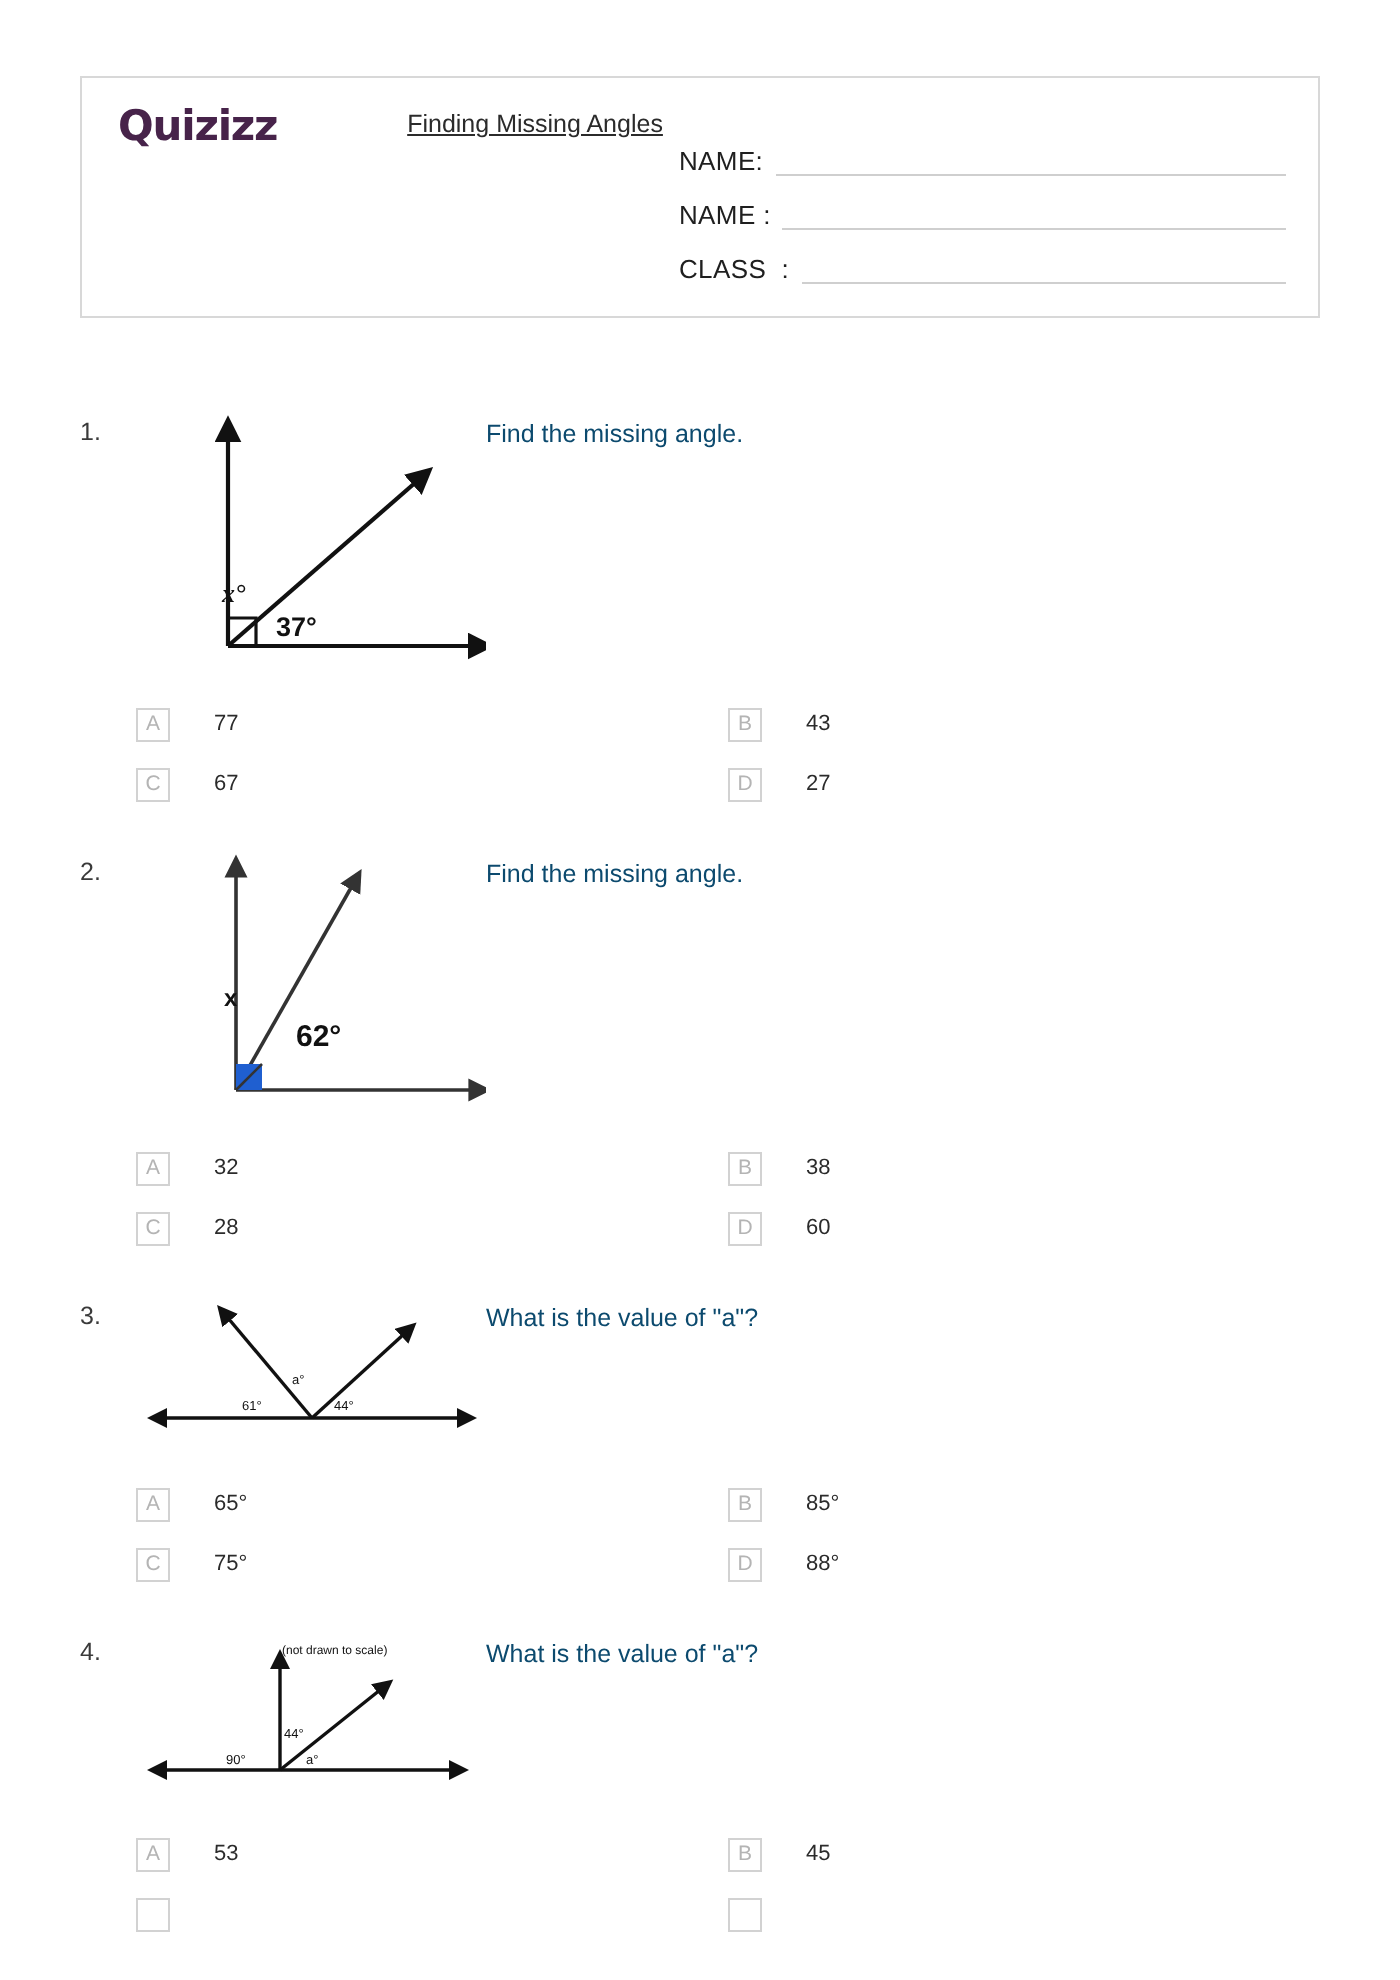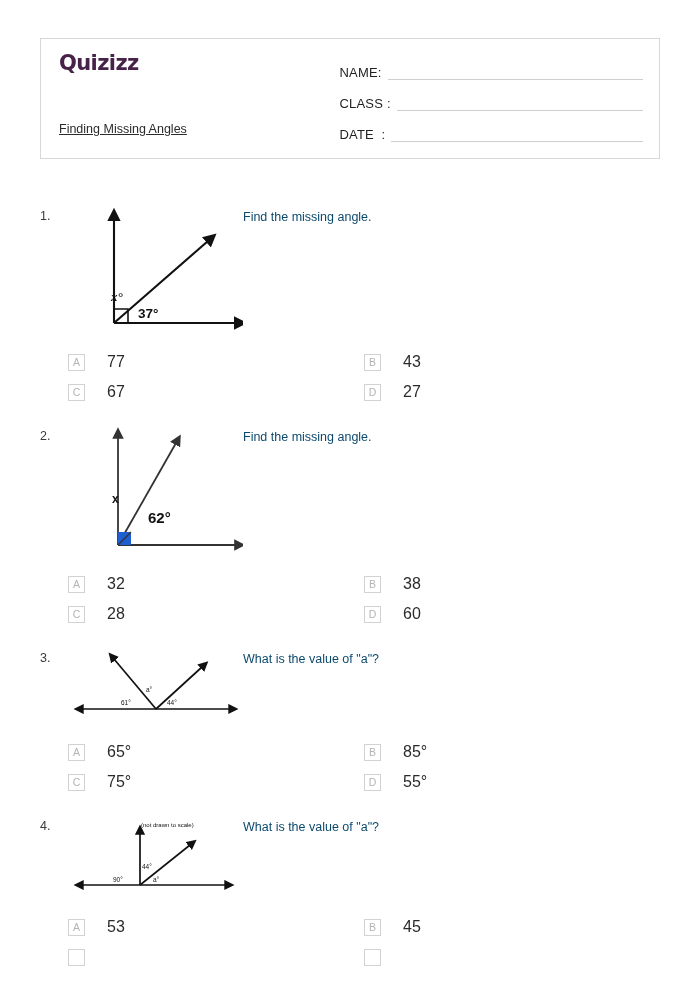--- a/index.html
+++ b/index.html
@@ -30,21 +30,20 @@
     border: 1px solid #d8d8d8;
     box-sizing: border-box;
     display: flex;
     position: relative;
   }
   .header-left {
     width: 47%;
     box-sizing: border-box;
     padding: 14px 0 0 18px;
     display: flex;
-    flex-direction: column;
     justify-content: space-between;
   }
   .logo {
     font-family: "DejaVu Sans", sans-serif;
     font-weight: bold;
     font-size: 21px;
     letter-spacing: -0.6px;
     color: #47234a;
     line-height: 1;
   }
@@ -61,21 +60,21 @@
     font-size: 12.5px;
     color: #8d8d8d;
     line-height: 1.45;
   }
   .header-right {
     flex: 1;
     box-sizing: border-box;
     padding: 16px 16px 14px 8px;
     display: flex;
     flex-direction: column;
-    justify-content: space-between;
+    justify-content: flex-end;
   }
   .field-row {
     display: flex;
     align-items: flex-end;
     height: 27px;
   }
   .field-label {
     font-size: 13px;
     color: #1f1f1f;
     white-space: pre;
@@ -139,21 +138,21 @@
     border: 1px solid #d2d2d2;
     color: #b4b4b4;
     font-size: 10.5px;
     display: flex;
     align-items: center;
     justify-content: center;
     box-sizing: border-box;
     flex-shrink: 0;
   }
   .opt-val {
-    font-size: 16px;
+    font-size: 11px;
     color: #2b2b2b;
     margin-left: 22px;
   }
 
   svg { display: block; }
 </style>
 </head>
 <body>
 
 <div class="page">
@@ -166,26 +165,26 @@
       </div>
     </div>
     <div class="header-right">
 
       <div class="field-row">
         <span class="field-label">NAME:</span>
         <span class="field-line"></span>
       </div>
 
       <div class="field-row">
-        <span class="field-label">CLASS :</span>
+        <span class="field-label">NAME :</span>
         <span class="field-line"></span>
       </div>
 
       <div class="field-row">
-        <span class="field-label">DATE  :</span>
+        <span class="field-label">CLASS  :</span>
         <span class="field-line"></span>
       </div>
 
     </div>
   </div>
 
   <div class="questions">
 
     <div class="question-block">
       <div class="q-row">
@@ -316,21 +315,21 @@
             <span class="opt-val">85°</span>
           </div>
         </div>
         <div class="opt-row">
           <div class="opt">
             <span class="opt-key">C</span>
             <span class="opt-val">75°</span>
           </div>
           <div class="opt">
             <span class="opt-key">D</span>
-            <span class="opt-val">55°</span>
+            <span class="opt-val">88°</span>
           </div>
         </div>
       </div>
     </div>
 
     <div class="question-block" style="margin-top:18px;">
       <div class="q-row">
         <div class="q-num">4.</div>
         <div class="q-figure">
           <svg width="175" height="85" viewBox="0 0 175 85">

